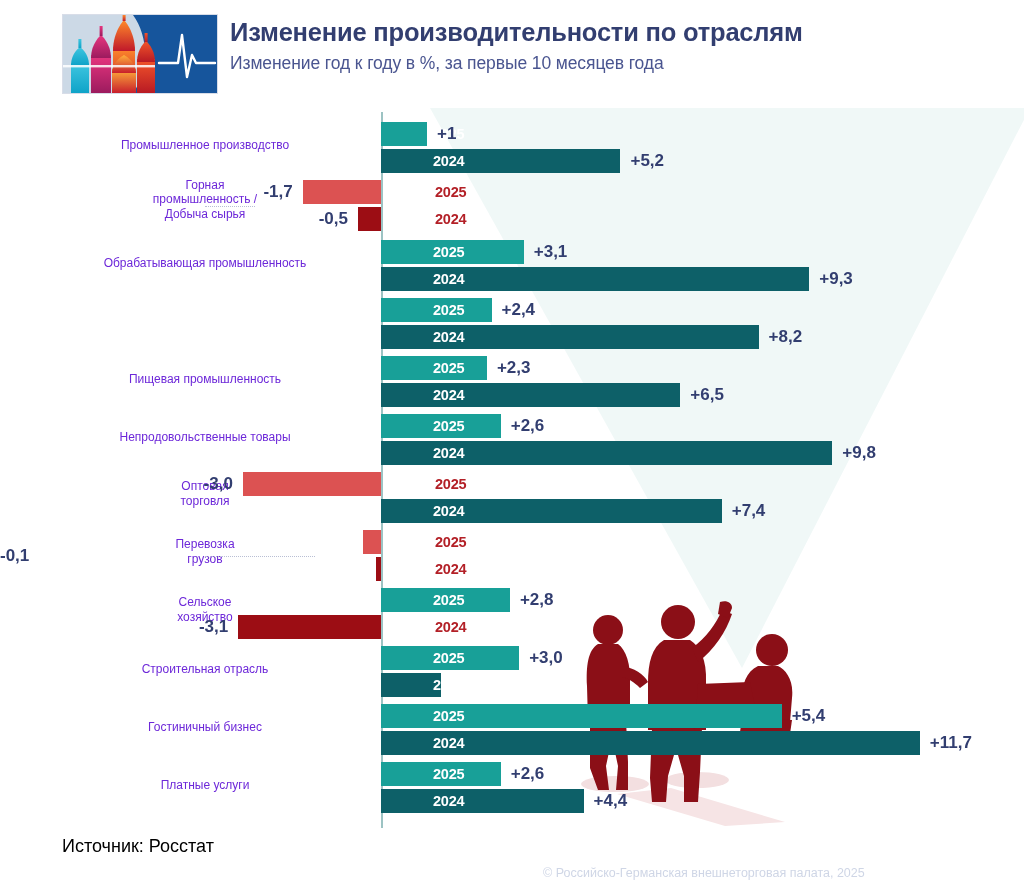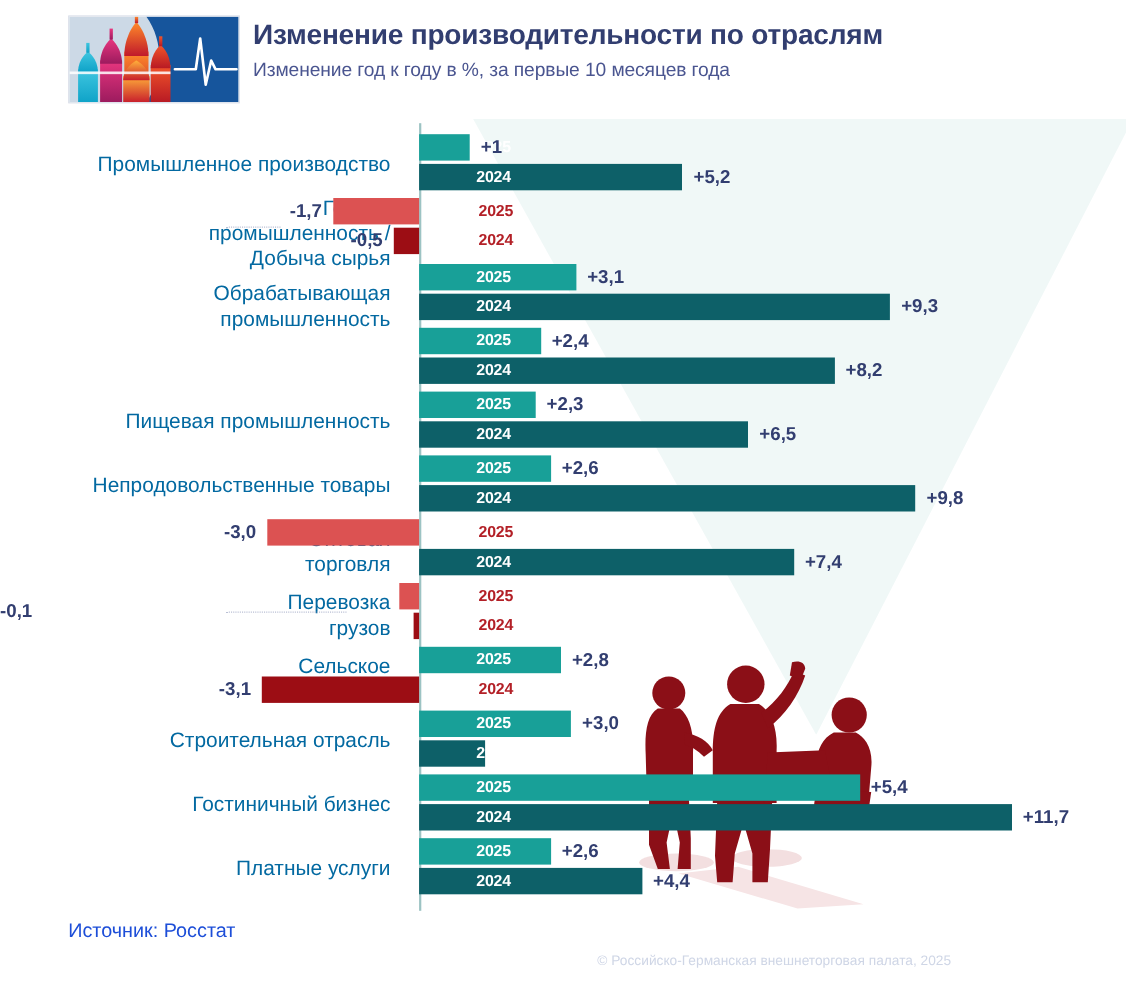--- a/index.html
+++ b/index.html
@@ -60,23 +60,23 @@
   
   .chart{position:absolute;left:0;top:104px;width:1024px;height:730px;z-index:3;}
   .axis{
     position:absolute;left:381px;top:8px;width:1.6px;height:716px;
     background:#9cc3c3;
   }
   .row{position:absolute;left:0;width:1024px;}
 
   .cat-label{
     position:absolute;
-    text-align:right;
-    font-size:19px;
-    color:#0369a1;
+    text-align:center;
+    font-size:12px;
+    color:#6d28d9;
     line-height:1.22;
     white-space:pre-line;
   }
   .bar{position:absolute;height:24px;top:0;}
   .bar.pos-2025{background:#18a098;}
   .bar.pos-2024{background:#0d6068;}
   .bar.neg-2025{background:#dc5252;}
   .bar.neg-2024{background:#9c0d14;}
 
   .yeartag{
@@ -90,21 +90,21 @@
     position:absolute;top:0;height:24px;line-height:24px;
     font-size:17px;font-weight:bold;color:#323e70;white-space:nowrap;
   }
   .leader{
     position:absolute;height:0;border-top:1px dotted #b9bfd4;
   }
 
   
   .source{
     position:absolute;left:62px;top:836px;
-    font-size:18px;color:#1d4ed8;z-index:5;
+    font-size:18px;color:#000000;z-index:5;
   }
   .copyright{
     position:absolute;left:543px;top:866px;
     font-size:12.5px;color:#cfd6e6;z-index:5;white-space:nowrap;
   }
 </style>
 </head>
 <body>
 
 <div id="stage">

